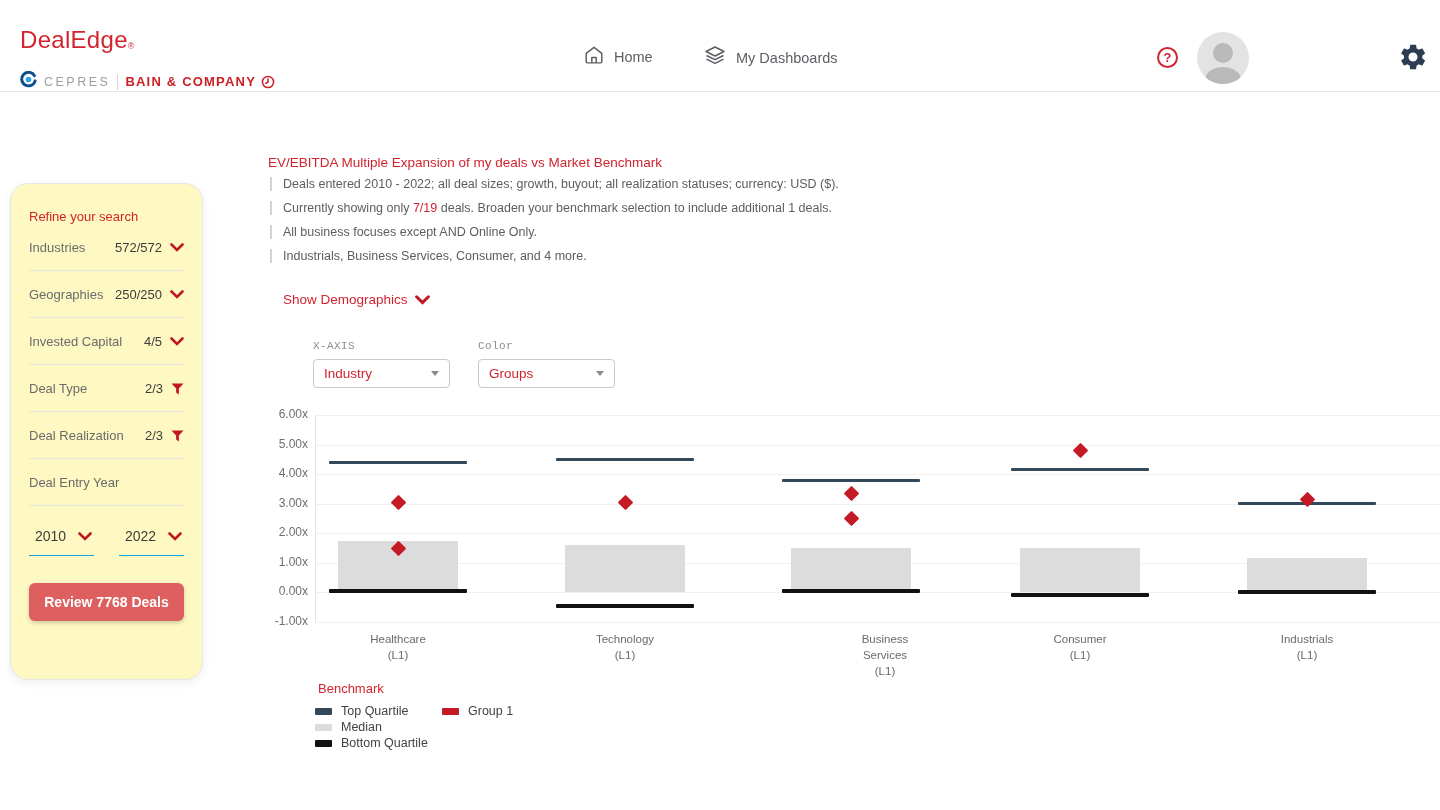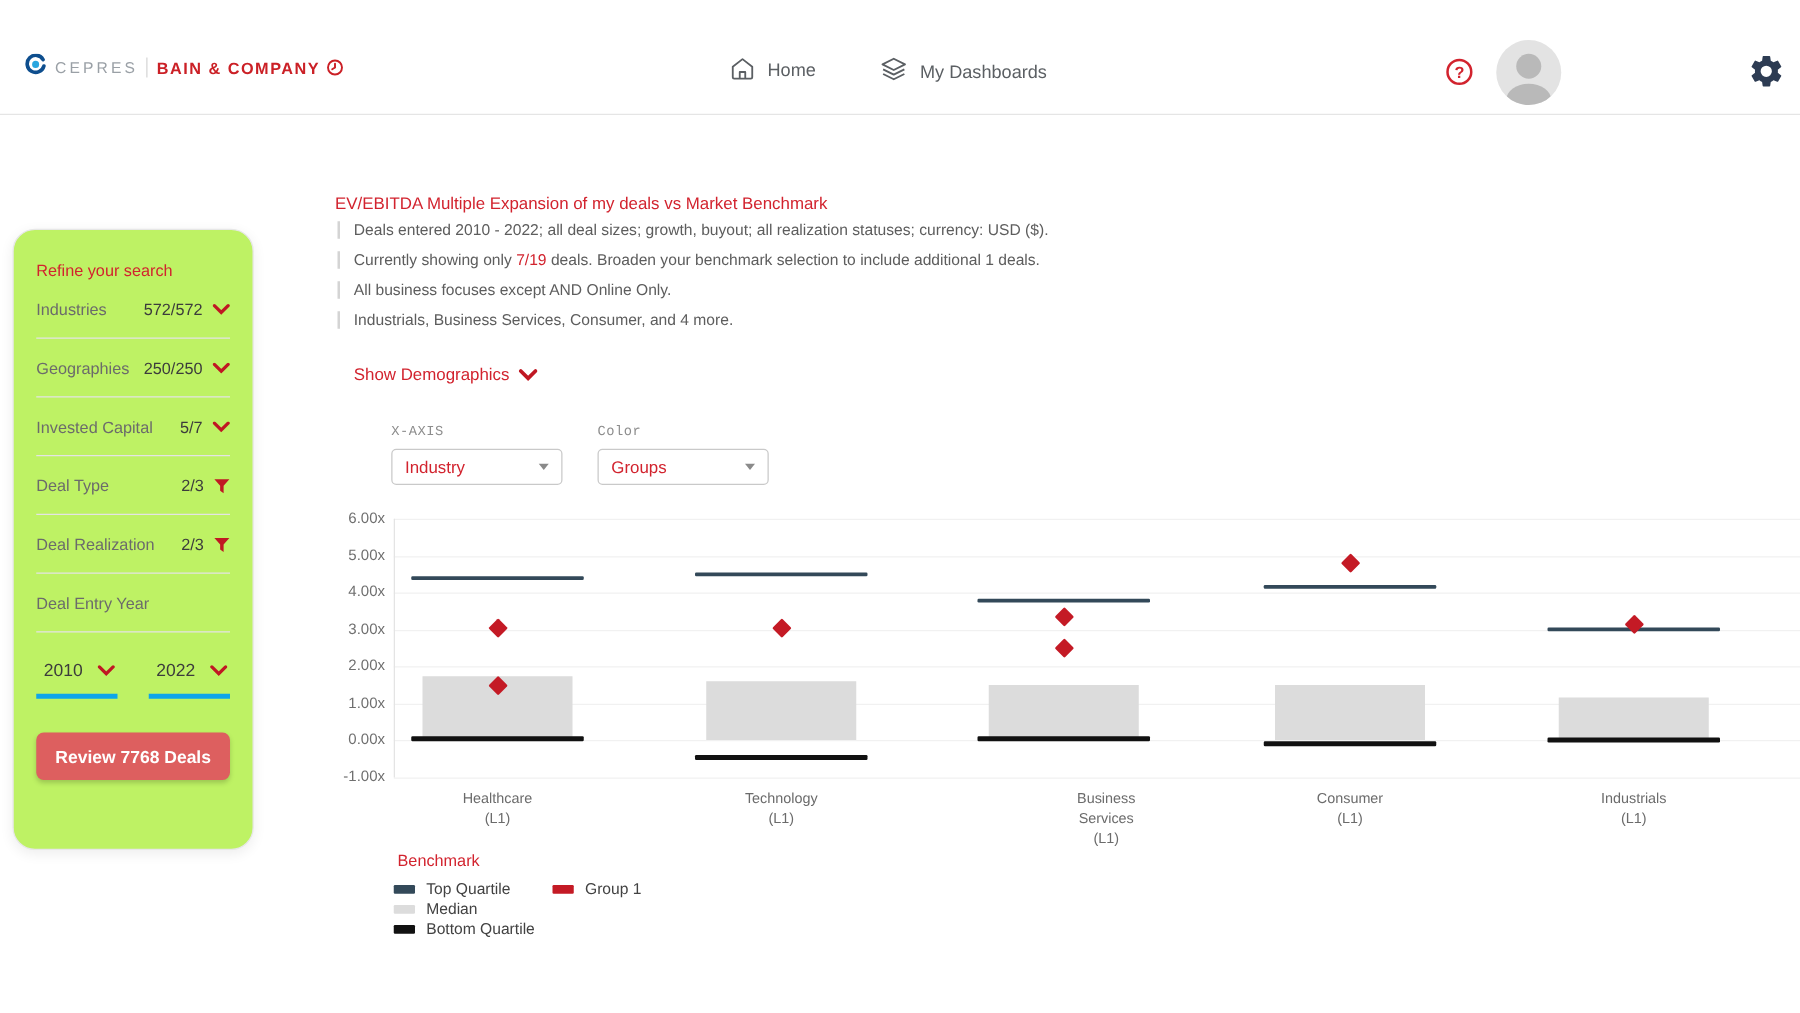--- a/index.html
+++ b/index.html
@@ -15,28 +15,28 @@
   .logo-div { width:1px; height:16px; background:#d6d6d6; }
   .bain { color:#cb2026; font-size:13px; font-weight:bold; letter-spacing:1.2px; display:flex; align-items:center; gap:5px;justify-content:center; }
   .nav-item { position:absolute; top:44px; display:flex; align-items:center; gap:9px; color:#5b5f63; font-size:14.5px; cursor:pointer; }
   .help-icon { position:absolute; left:1157px; top:47px; width:21px; height:21px; border:2px solid #d2232e; border-radius:50%; color:#d2232e; font-size:13px; font-weight:bold; display:flex; align-items:center; justify-content:center; }
   .avatar { position:absolute; left:1197px; top:32px; width:52px; height:52px; border-radius:50%; background:#e3e3e3; overflow:hidden; }
   .avatar-head { position:absolute; left:16px; top:11px; width:20px; height:20px; border-radius:50%; background:#b9b9b9; }
   .avatar-body { position:absolute; left:8px; top:35px; width:36px; height:26px; border-radius:50% 50% 0 0; background:#b9b9b9; }
   .gear { position:absolute; left:1398px; top:42px; }
 
   
-  .sidebar { position:absolute; left:10px; top:183px; width:193px; height:497px; background:#bef264; border:1px solid #e7e7e7; border-radius:18px; box-shadow:0 3px 10px rgba(0,0,0,.07); padding:25px 18px 0 18px; }
+  .sidebar { position:absolute; left:10px; top:183px; width:193px; height:497px; background:#fef9c3; border:1px solid #e7e7e7; border-radius:18px; box-shadow:0 3px 10px rgba(0,0,0,.07); padding:25px 18px 0 18px; }
   .sidebar-title { color:#d2232e; font-size:13px; }
   .filter-row { display:flex; align-items:center; justify-content:space-between; margin-top:16px; padding-bottom:15px; border-bottom:1px solid #e4e4e4; cursor:pointer; }
   .filter-label { color:#6b6b6b; font-size:13px; }
   .filter-right { display:flex; align-items:center; gap:8px; }
   .filter-value { color:#3c3c3c; font-size:13px; }
   .year-row { display:flex; gap:25px; margin-top:20px; }
-  .year-select { width:81px; display:flex; align-items:center; justify-content:space-between; border-bottom:4px solid #0ea5e9; padding:2px 2px 11px 6px; color:#3c3c3c; font-size:14px; cursor:pointer; }
+  .year-select { width:81px; display:flex; align-items:center; justify-content:space-between; border-bottom:1px solid #0ea5e9; padding:2px 2px 11px 6px; color:#3c3c3c; font-size:14px; cursor:pointer; }
   .review-btn { display:block; width:100%; margin-top:27px; height:38px; background:#dd5f5f; color:#fff; border:none; border-radius:6px; font-family:"Liberation Sans",sans-serif; font-size:14px; font-weight:bold; box-shadow:0 2px 4px rgba(0,0,0,.18); cursor:pointer; }
 
   
   .page-title { position:absolute; left:268px; top:155px; color:#d2232e; font-size:13.5px; }
   .subtitles { position:absolute; left:270px; top:177px; }
   .subtitle { border-left:2px solid #d4d4d4; padding-left:11px; margin-bottom:10px; color:#5d5d5d; font-size:12.5px; }
   .subtitle .hl { color:#d2232e; }
   .show-demo { position:absolute; left:283px; top:292px; color:#d2232e; font-size:13.5px; display:flex; align-items:center; gap:7px; cursor:pointer; }
 
   .control { position:absolute; }
@@ -61,20 +61,21 @@
   .legend-col { position:absolute; left:315px; top:703px; }
   .legend-col2 { position:absolute; left:442px; top:703px; }
   .legend-item { display:flex; align-items:center; height:16px; font-size:12.5px; color:#424242; }
   .swatch { display:inline-block; width:17px; height:7px; border-radius:1px; margin-right:9px; }
 </style>
 </head>
 <body>
 
 <div class="header">
   <div class="logo">
+    <div class="brand"><span>DealEdge</span><sup>®</sup></div>
     <div class="logo-row">
       <span><svg width="17" height="17" viewBox="0 0 20 20">
             <path d="M17 5.5 A8 8 0 1 0 17.8 11.5" fill="none" stroke="#0e4e8e" stroke-width="3.4" stroke-linecap="round"></path>
             <circle cx="10" cy="10" r="3.3" fill="#2aa6df"></circle>
           </svg></span>
       <span class="cepres">CEPRES</span>
       <span class="logo-div"></span>
       <span class="bain">
         <span>BAIN &amp; COMPANY</span>
         <svg width="14" height="14" viewBox="0 0 20 20" fill="none" stroke="#cb2026" stroke-width="2.2">
@@ -130,21 +131,21 @@
     <span class="filter-right">
         <span class="filter-value">250/250</span>
       <svg width="14" height="9" viewBox="0 0 14 9" fill="none" stroke="#c01823" stroke-width="2.6" stroke-linecap="round">
           <path d="M1.5 1.5 L7 7 L12.5 1.5"></path>
         </svg>
       </span>
   </div>
   <div class="filter-row">
     <span class="filter-label">Invested Capital</span>
     <span class="filter-right">
-        <span class="filter-value">5/7</span>
+        <span class="filter-value">4/5</span>
       <svg width="14" height="9" viewBox="0 0 14 9" fill="none" stroke="#c01823" stroke-width="2.6" stroke-linecap="round">
           <path d="M1.5 1.5 L7 7 L12.5 1.5"></path>
         </svg>
       </span>
   </div>
   <div class="filter-row">
     <span class="filter-label">Deal Type</span>
     <span class="filter-right">
         <span class="filter-value">2/3</span>
       <svg width="13" height="12" viewBox="0 0 14 13" fill="#c01823">

